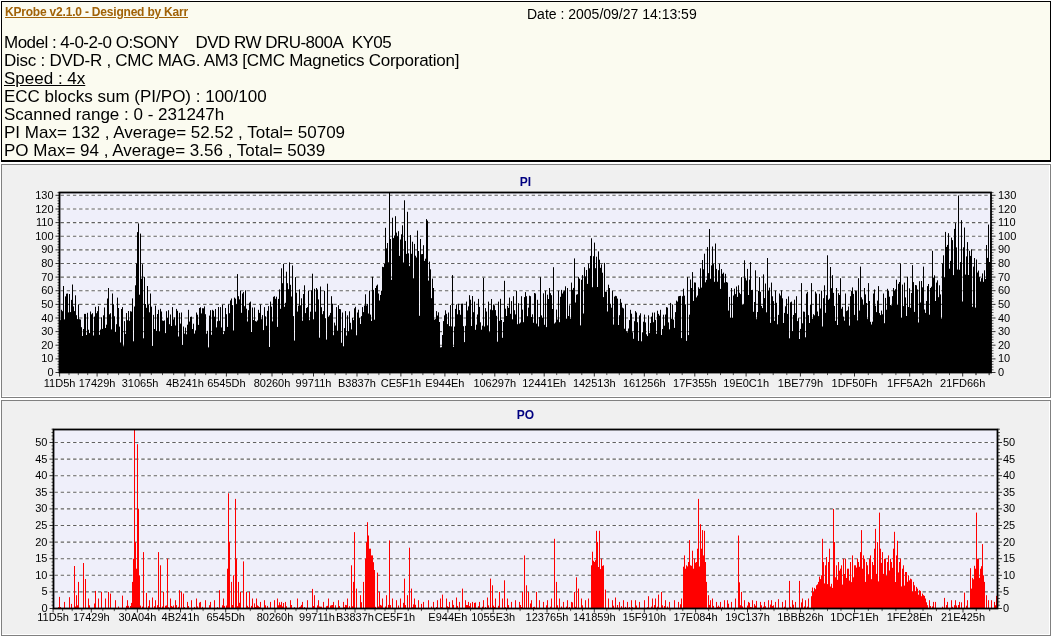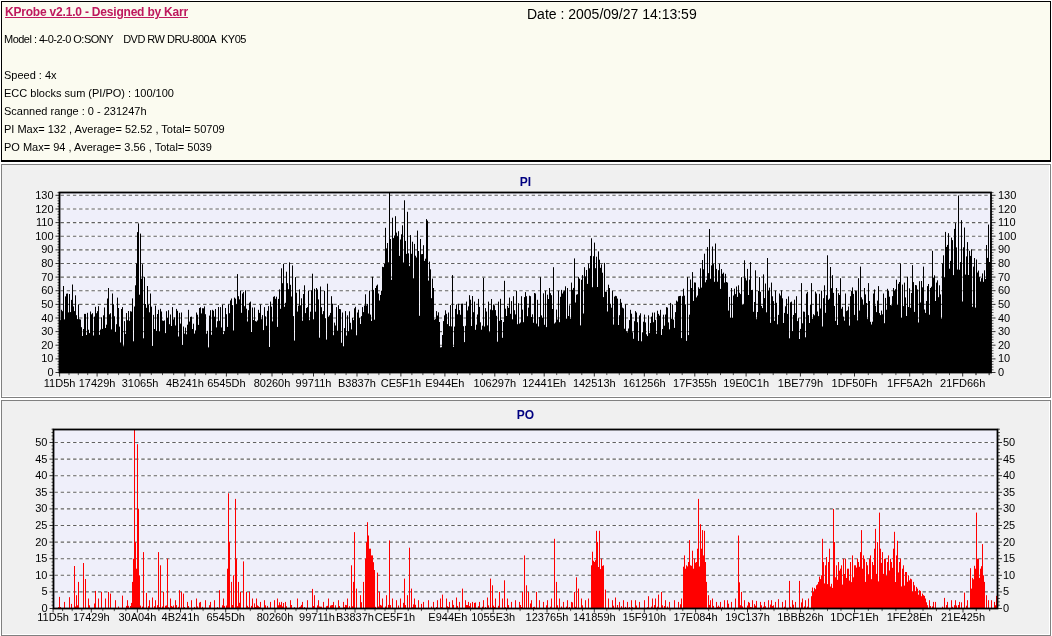--- a/index.html
+++ b/index.html
@@ -1,29 +1,30 @@
 <!DOCTYPE html>
 <html><head><meta charset="utf-8"><style>
 html,body{margin:0;padding:0;background:#fff;width:1052px;height:636px;overflow:hidden}
 body{font-family:"Liberation Sans",sans-serif;position:relative}
 .hdr{position:absolute;left:1px;top:1px;width:1048px;height:158px;background:#fbfbf0;border:1px solid #000;border-bottom:2px solid #000}
-.title{position:absolute;left:3px;top:3px;font-size:12px;font-weight:bold;text-decoration:underline;letter-spacing:-0.2px;color:#be185d}
+.title{position:absolute;left:3px;top:3px;font-size:12px;font-weight:bold;text-decoration:underline;letter-spacing:-0.2px;color:#a16207}
 .date{position:absolute;left:525px;top:4px;font-size:14px;color:#000}
-.hline{position:absolute;left:2px;font-size:11px;color:#000;white-space:pre}
+.hline{position:absolute;left:2px;font-size:17px;color:#000;white-space:pre}
 .panel{position:absolute;left:1px;width:1048px;background:#f0f0f0;border:1px solid #808080;box-shadow:inset 0 -1px 0 #fff,inset -1px 0 0 #fff}
 svg{position:absolute;left:0;top:0}
 .tl{font-size:11px;fill:#000;font-family:"Liberation Sans",sans-serif}
 .ctitle{font-size:12px;font-weight:bold;fill:#000080;font-family:"Liberation Sans",sans-serif}
 </style></head>
 <body>
 <div class="hdr">
 <div class="title">KProbe v2.1.0 - Designed by Karr</div>
 <div class="date">Date : 2005/09/27 14:13:59</div>
 <div class="hline" style="top:31px;letter-spacing:-0.52px;">Model : 4-0-2-0 O:SONY&nbsp;&nbsp;&nbsp; DVD RW DRU-800A&nbsp; KY05</div>
-<div class="hline" style="top:67px;">Speed : 4x</div>
+<div class="hline" style="top:49px;letter-spacing:-0.26px;">Disc : DVD-R , CMC MAG. AM3 [CMC Magnetics Corporation]</div>
+<div class="hline" style="top:67px;text-decoration:underline;">Speed : 4x</div>
 <div class="hline" style="top:85px;">ECC blocks sum (PI/PO) : 100/100</div>
 <div class="hline" style="top:103px;text-align:center;">Scanned range : 0 - 231247h</div>
 <div class="hline" style="top:121px;">PI Max= 132 , Average= 52.52 , Total= 50709</div>
 <div class="hline" style="top:139px;">PO Max= 94 , Average= 3.56 , Total= 5039</div>
 </div>
 <div class="panel" style="top:164px;height:232px"></div>
 <div class="panel" style="top:400px;height:234px"></div>
 <svg width="1052" height="636" viewBox="0 0 1052 636">
 <text x="525.5" y="185.5" text-anchor="middle" class="ctitle">PI</text>
 <rect x="59.5" y="192.5" width="931.5" height="180" fill="#efeffa" stroke="none"></rect>

